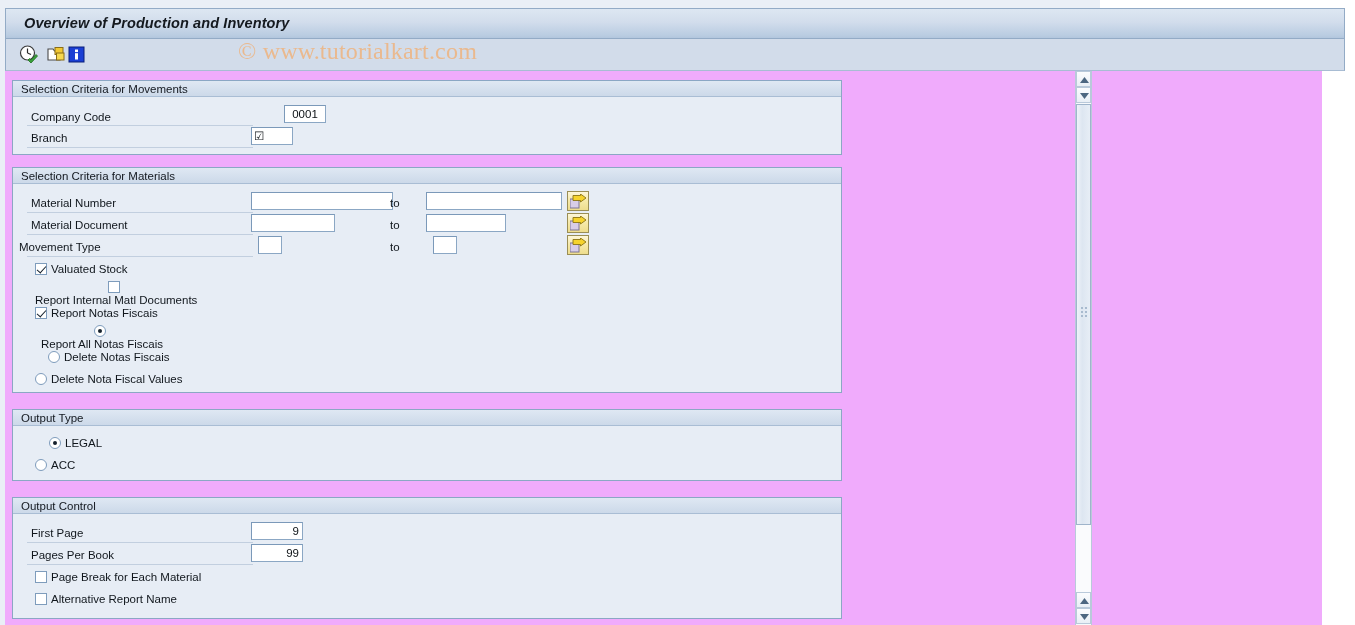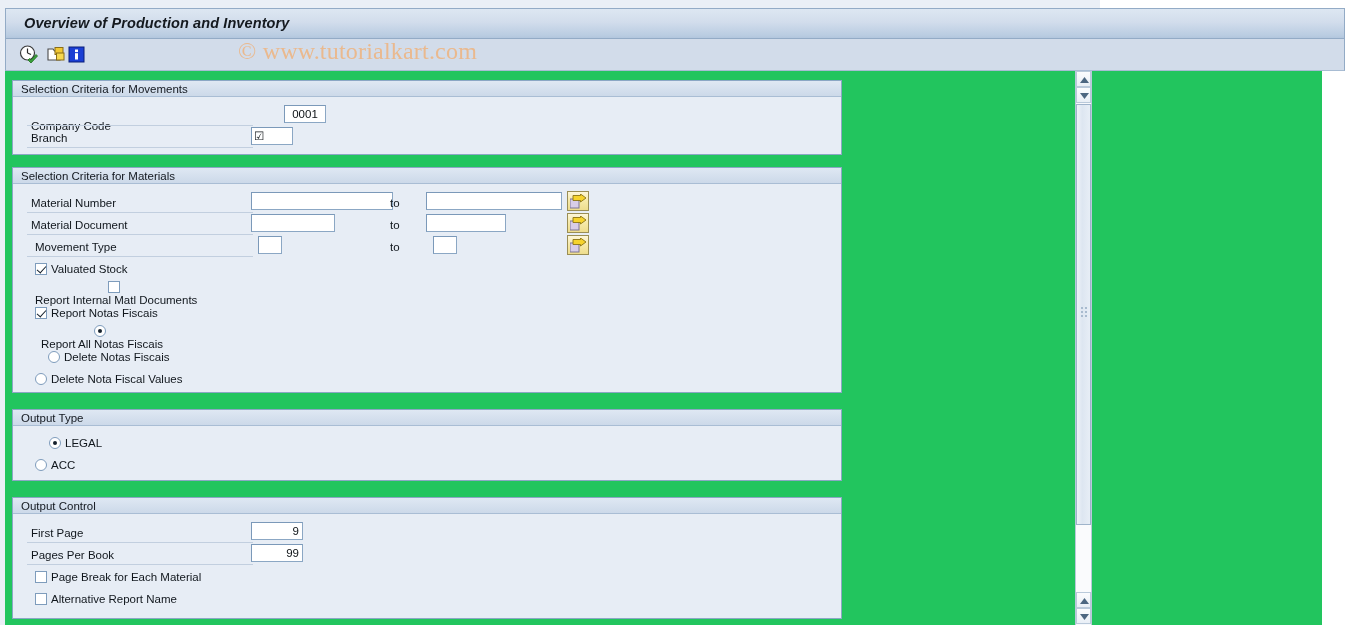--- a/index.html
+++ b/index.html
@@ -63,21 +63,21 @@
     white-space: nowrap;
     letter-spacing: .2px;
     pointer-events: none;
   }
 
   
   .content {
     position: absolute;
     left: 5px; top: 71px;
     width: 1317px; height: 554px;
-    background: #22c55e;
+    background: #f0abfc;
     overflow: hidden;
   }
 
   
   .group {
     position: absolute;
     left: 7px;
     width: 830px;
     background: #e7edf5;
     border: 1px solid #8ba7c4;
@@ -273,21 +273,21 @@
 
   <div class="content">
 
     <div class="group" style="top:9px; height:75px;">
       <div class="group-header">
         <div class="group-title">Selection Criteria for Movements</div>
       </div>
       <div class="group-body">
 
         <div class="row" style="top:8px;">
-          <div class="lbl" style="left:18px; top:13px;">Company Code</div>
+          <div class="lbl" style="left:18px; top:4px;">Company Code</div>
           <div class="fld center" style="left:238px; top:0px; width:42px;margin-left:33px;">0001</div>
           <div class="row-sep" style="top:20px;"></div>
         </div>
 
         <div class="row" style="top:30px;">
           <div class="lbl" style="left:18px; top:3px;">Branch</div>
           <div class="fld" style="left:238px; top:0px; width:42px; padding:0 2px;">☑</div>
           <div class="row-sep" style="top:20px;"></div>
         </div>
 
@@ -322,21 +322,21 @@
           <div class="msbtn" style="left:554px; top:-1px;">
             <svg width="17" height="15" viewBox="0 0 17 15">
               <rect x="0" y="5" width="9" height="9" fill="#d8cde8" stroke="#7d7496" stroke-width="1"></rect>
               <path d="M3 1.5 L10.5 1.5 L10.5 0 L16 4 L10.5 8 L10.5 6.5 L3 6.5 Z" fill="#f6d32d" stroke="#8a7415" stroke-width="0.9" stroke-linejoin="round"></path>
             </svg>
           </div>
           <div class="row-sep" style="top:20px;"></div>
         </div>
 
         <div class="row" style="top:52px;">
-          <div class="lbl" style="left:22px; top:3px;">Movement Type</div>
+          <div class="lbl" style="left:6px; top:3px;">Movement Type</div>
           <div class="fld" style="left:245px; top:0px; width:24px;"></div>
           <div class="lbl" style="left:377px; top:3px;">to</div>
           <div class="fld" style="left:420px; top:0px; width:24px;"></div>
           <div class="msbtn" style="left:554px; top:-1px;">
             <svg width="17" height="15" viewBox="0 0 17 15">
               <rect x="0" y="5" width="9" height="9" fill="#d8cde8" stroke="#7d7496" stroke-width="1"></rect>
               <path d="M3 1.5 L10.5 1.5 L10.5 0 L16 4 L10.5 8 L10.5 6.5 L3 6.5 Z" fill="#f6d32d" stroke="#8a7415" stroke-width="0.9" stroke-linejoin="round"></path>
             </svg>
           </div>
           <div class="row-sep" style="top:20px;"></div>

